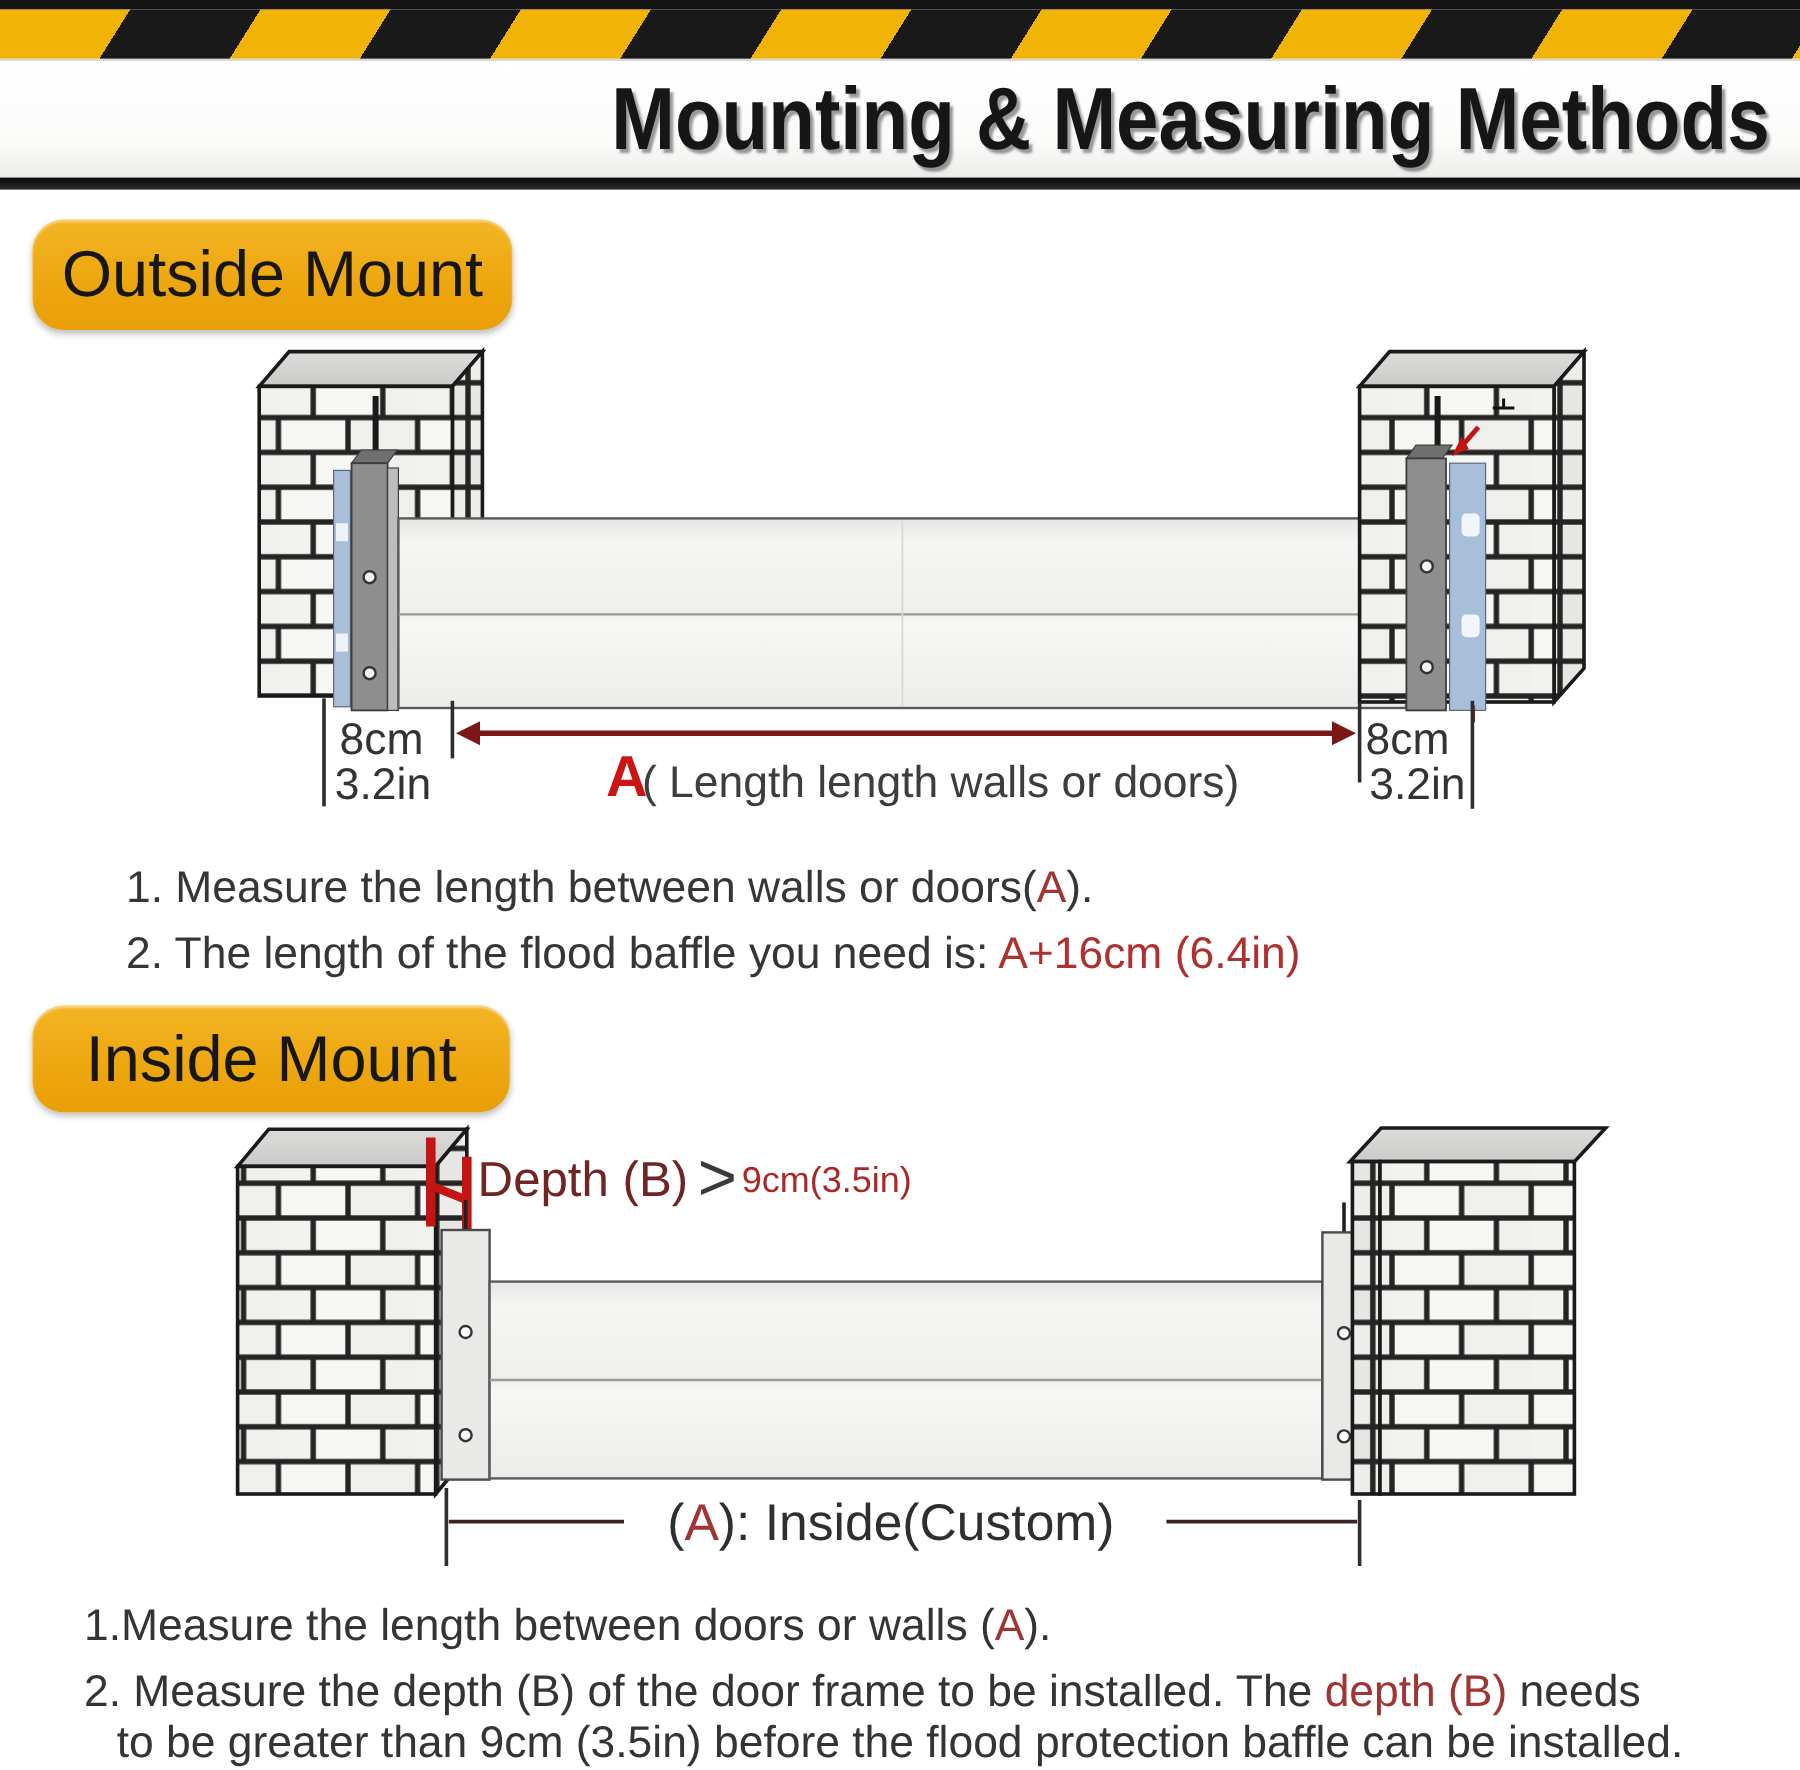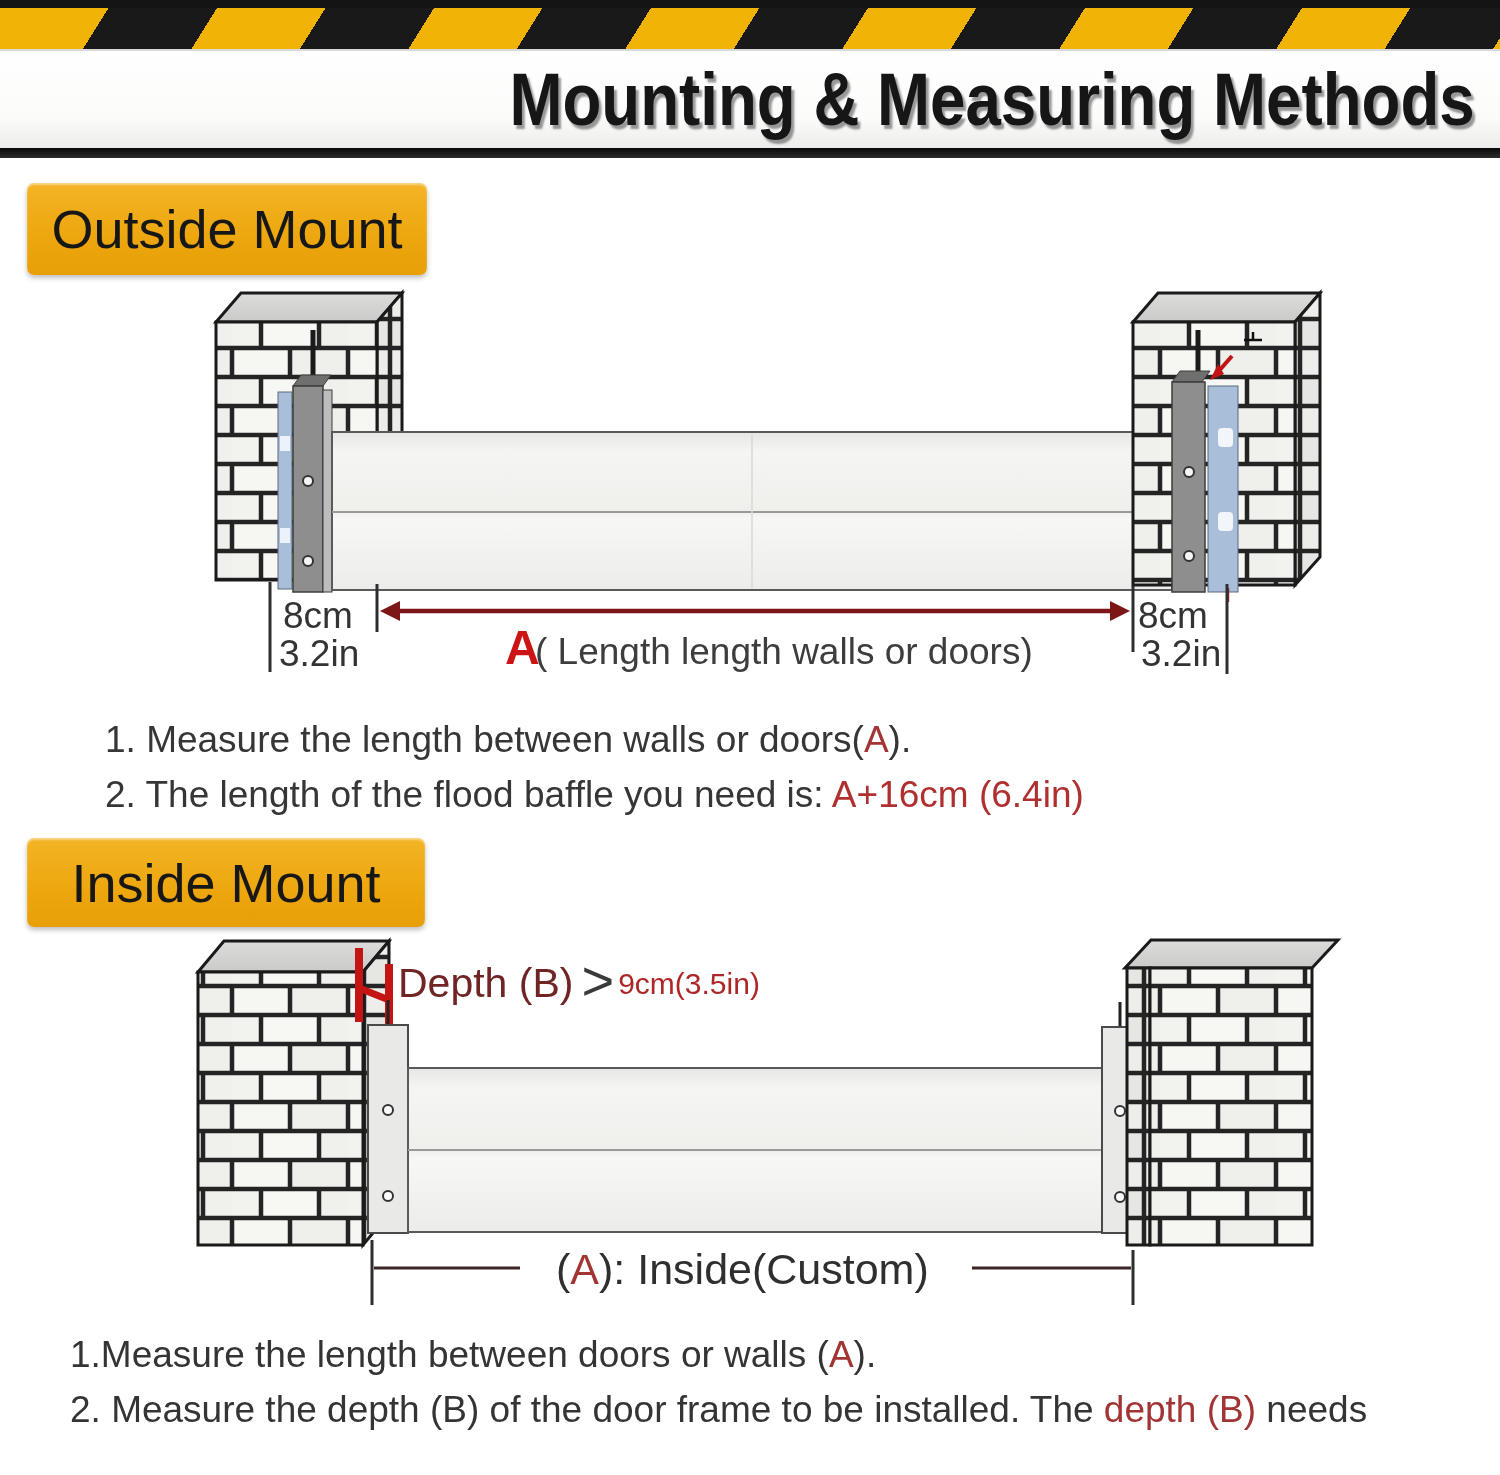--- a/index.html
+++ b/index.html
@@ -22,21 +22,21 @@
   .page-title{
     font-size:67px;font-weight:700;color:#161616;letter-spacing:0px;
     transform:scaleX(.95) scaleY(1.1);
     text-shadow:3px 3px 2px rgba(70,70,70,.55), -1px -1px 0 #ffffff;
     white-space:nowrap;
   }
   .black-bar{position:absolute;left:0;top:148px;width:100%;height:10px;
     background:linear-gradient(180deg,#090909,#2c2c2c);}
   
   .badge{
-    position:absolute;border-radius:7px;
+    position:absolute;border-radius:26px;
     background:linear-gradient(180deg,#f3b424 0%,#eda60e 60%,#e89f08 100%);
     box-shadow:0 3px 5px rgba(0,0,0,.25), inset 0 2px 2px rgba(255,255,255,.45);
     display:flex;align-items:center;justify-content:center;
     color:#171717;font-size:54px;white-space:nowrap;
   }
   .badge.outside{left:27px;top:183px;width:400px;height:92px;}
   .badge.inside{left:27px;top:838px;width:398px;height:89px;}
   
   .art{position:absolute;left:0;top:0;width:1500px;height:1475px;}
   
@@ -227,14 +227,15 @@
   <div class="depth-note" style="left:398px;top:948px;">
     <span class="depth-label">Depth (B)</span>
     <span class="depth-gt">&gt;</span>
     <span class="depth-value">9cm(3.5in)</span>
   </div>
 
   <div class="lbl inside-dim" style="left:556px;top:1248px;"><span>(</span><span class="red">A</span><span>): Inside(Custom)</span></div>
 
   <div class="bottom-line" style="left:70px;top:1334px;"><span>1.Measure the length between doors or walls (</span><span class="red">A</span><span>).</span></div>
   <div class="bottom-line" style="left:70px;top:1389px;"><span>2. Measure the depth (B) of the door frame to be installed. The </span><span class="red">depth (B)</span><span> needs</span></div>
+  <div class="bottom-line centered" style="top:1431px;">to be greater than 9cm (3.5in) before the flood protection baffle can be installed.</div>
 
 </div>
 
 </body></html>

